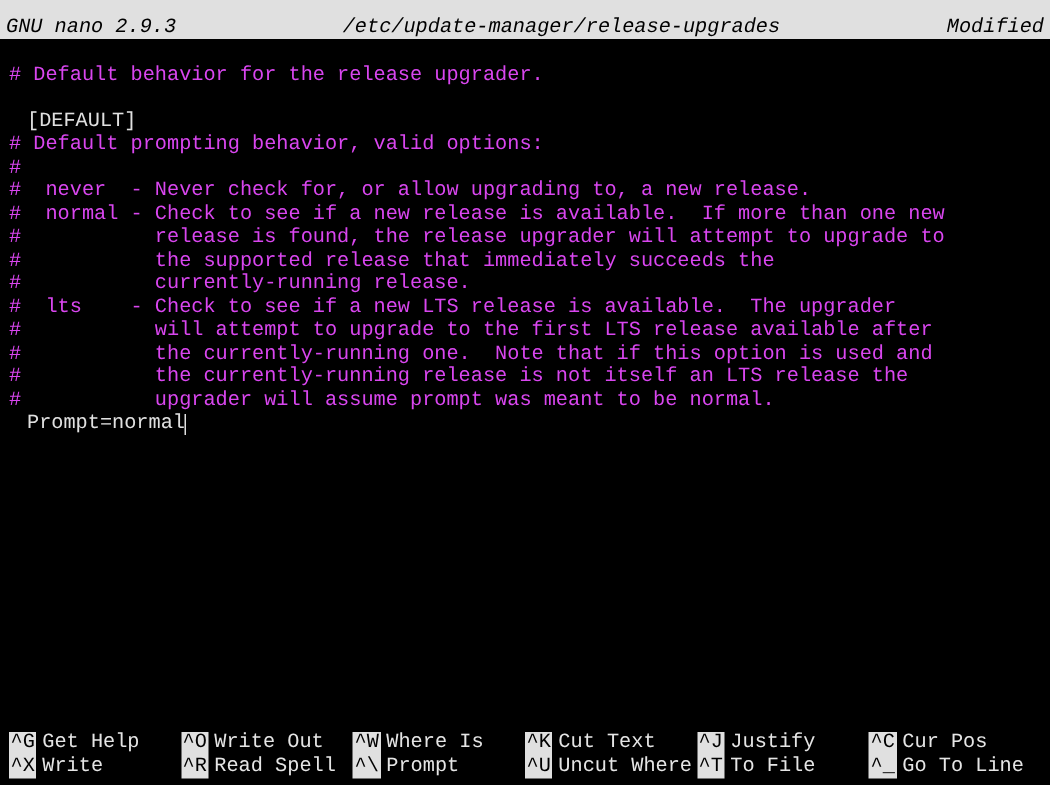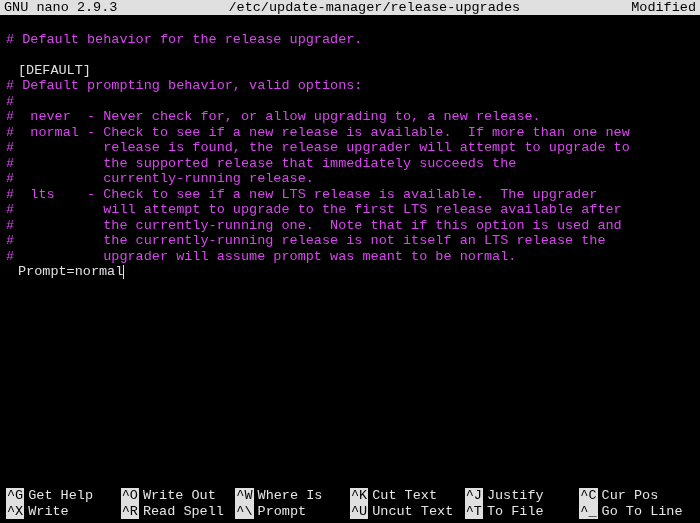--- a/index.html
+++ b/index.html
@@ -11,23 +11,24 @@
       font-size: 13.5px;
       line-height: 15.5px;
       color: #e0e0e0;
       overflow: hidden;
       position: relative;
     }
     .titlebar {
       background: #e0e0e0;
       color: #000;
       display: flex;
-      height: 15px;
+      height: 26px;
       align-items: flex-end;
       padding: 0 4px;
+      font-style: italic;
     }
     .titlebar .left { flex: 0 0 auto; }
     .titlebar .center { flex: 1 1 auto; text-align: center; }
     .titlebar .right { flex: 0 0 auto; }
     .editor {
       padding: 1px 6px 0 6px;
       white-space: pre;
     }
     .comment { color: #d946ef; }
     .plain { color: #e0e0e0; margin-left: 12px; }
@@ -110,21 +111,21 @@
       <div class="shortcut">
         <span class="key">^R</span>
         <span class="label">Read Spell</span>
       </div>
       <div class="shortcut">
         <span class="key">^\</span>
         <span class="label">Prompt</span>
       </div>
       <div class="shortcut">
         <span class="key">^U</span>
-        <span class="label">Uncut Text</span>
+        <span class="label">Uncut Where</span>
       </div>
       <div class="shortcut">
         <span class="key">^T</span>
         <span class="label">To File</span>
       </div>
       <div class="shortcut">
         <span class="key">^_</span>
         <span class="label">Go To Line</span>
       </div>
     </div>

